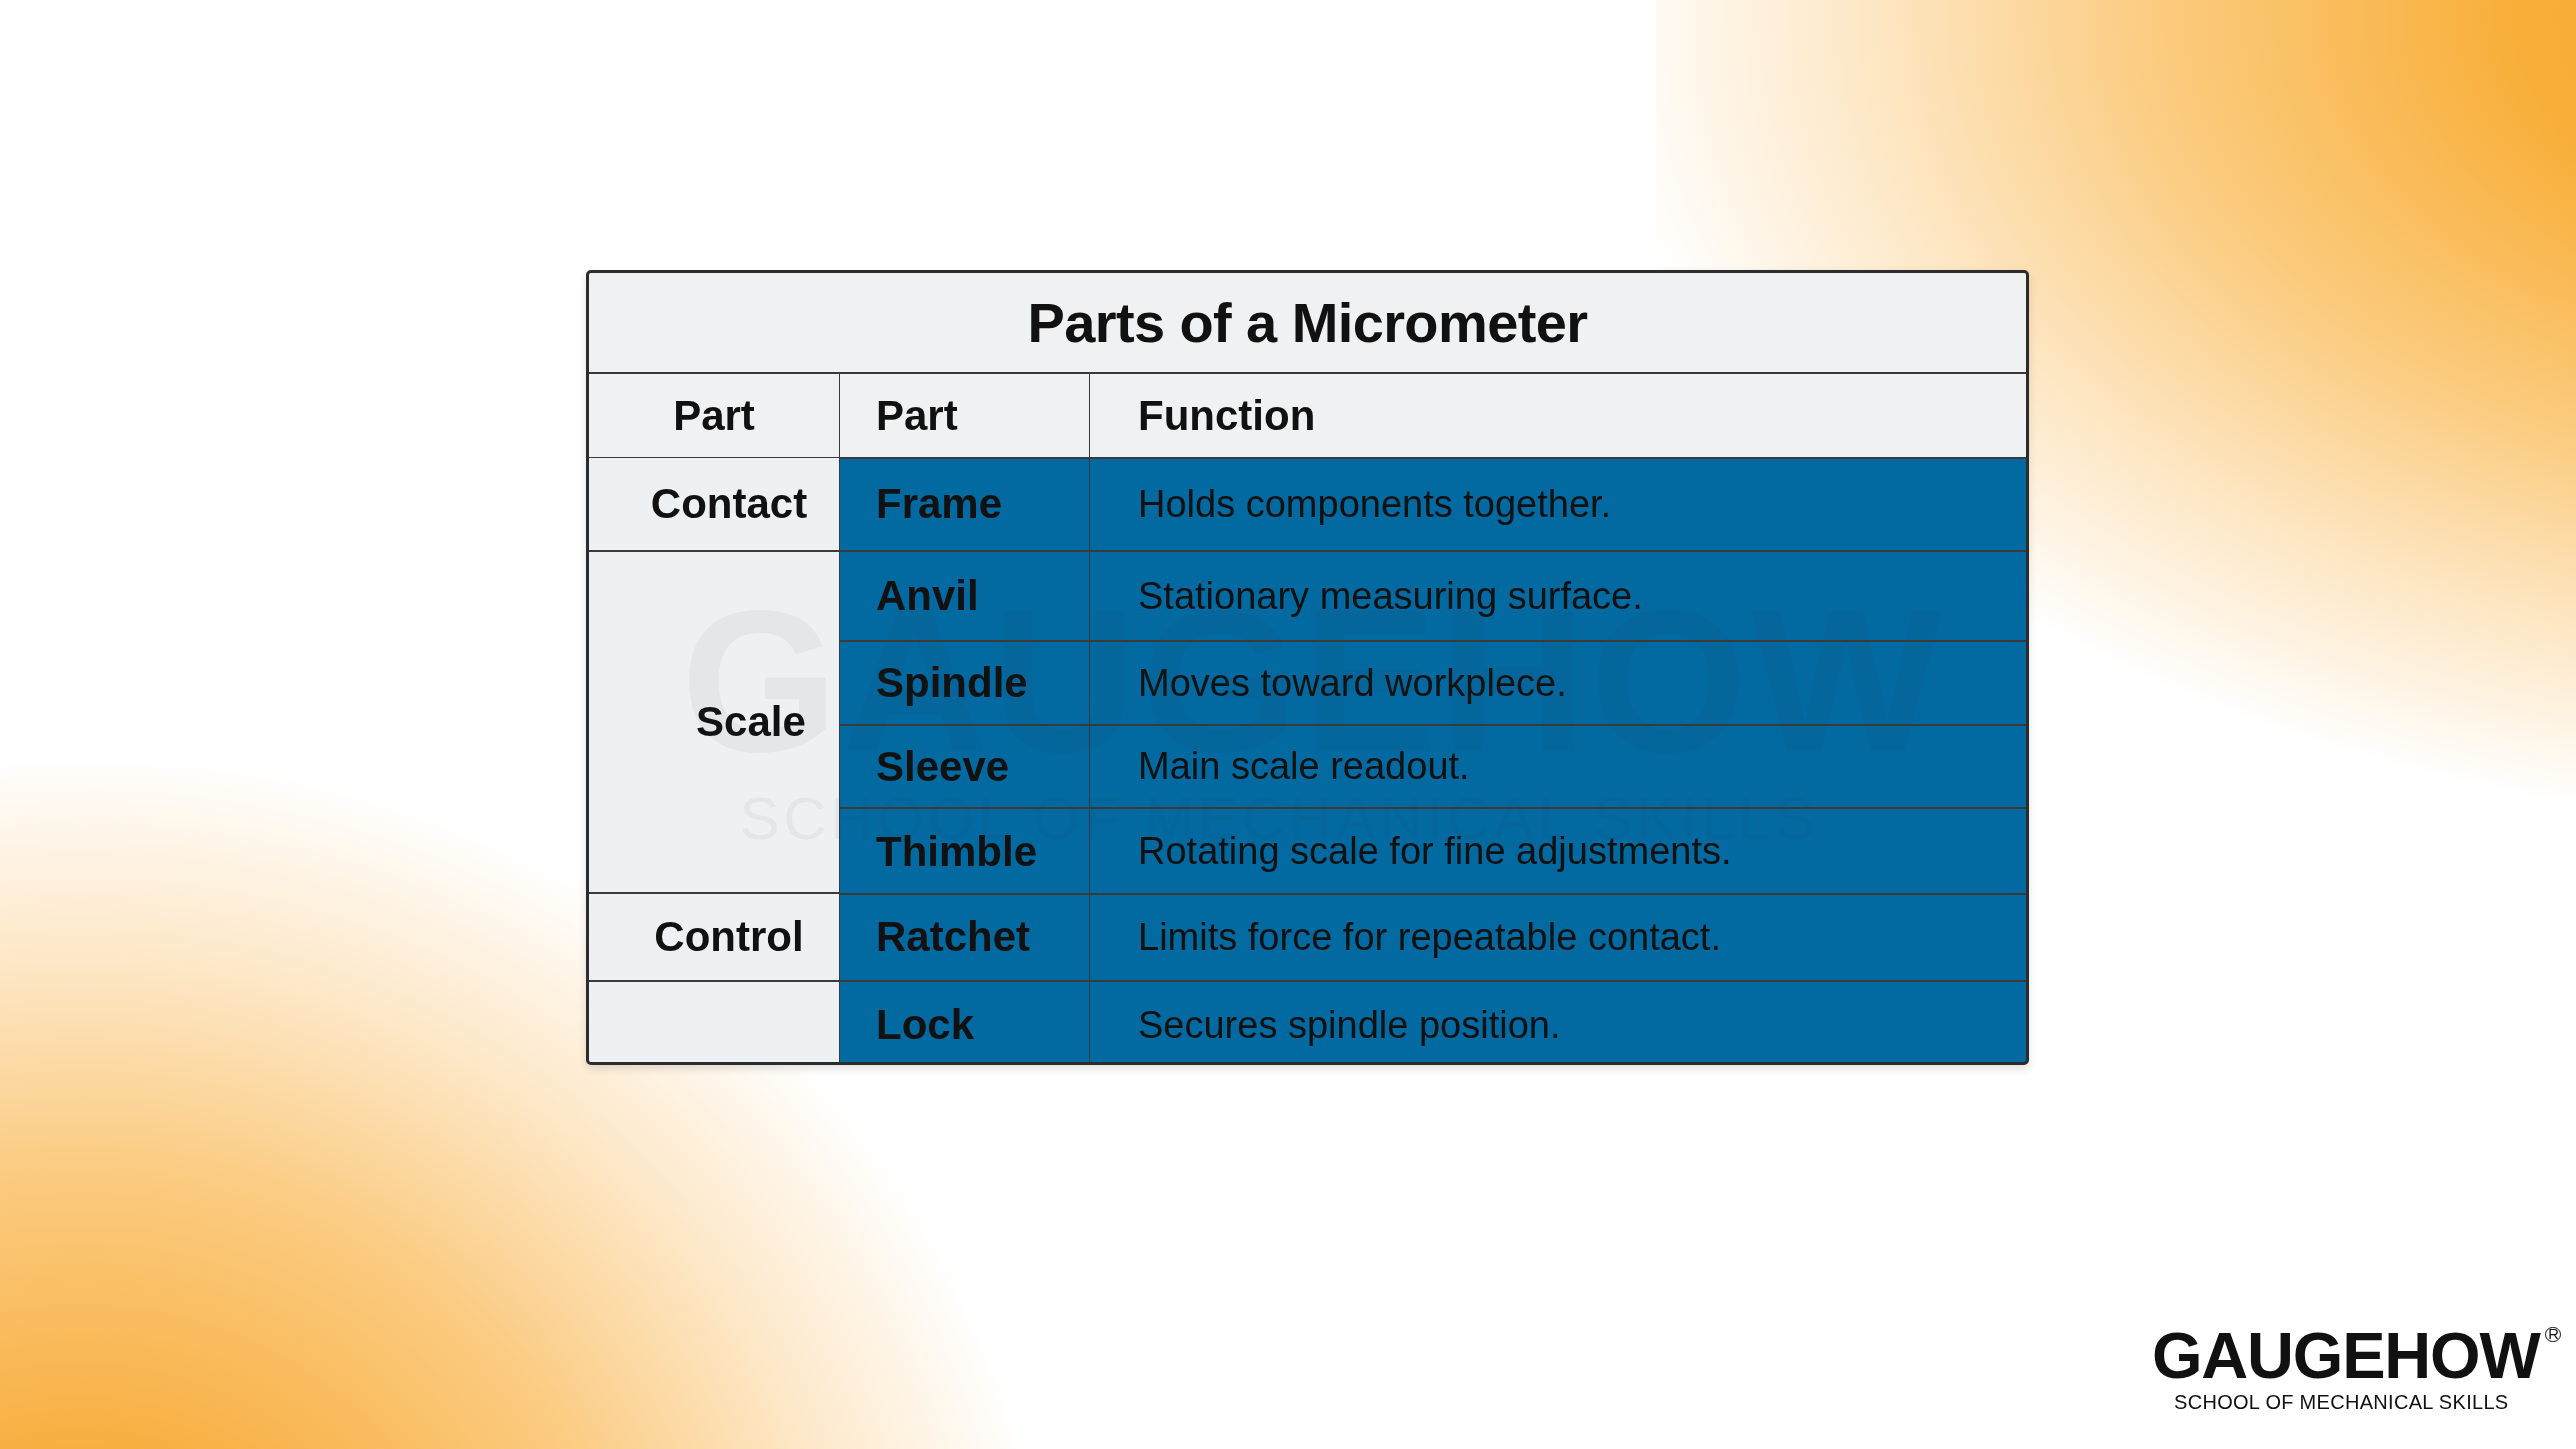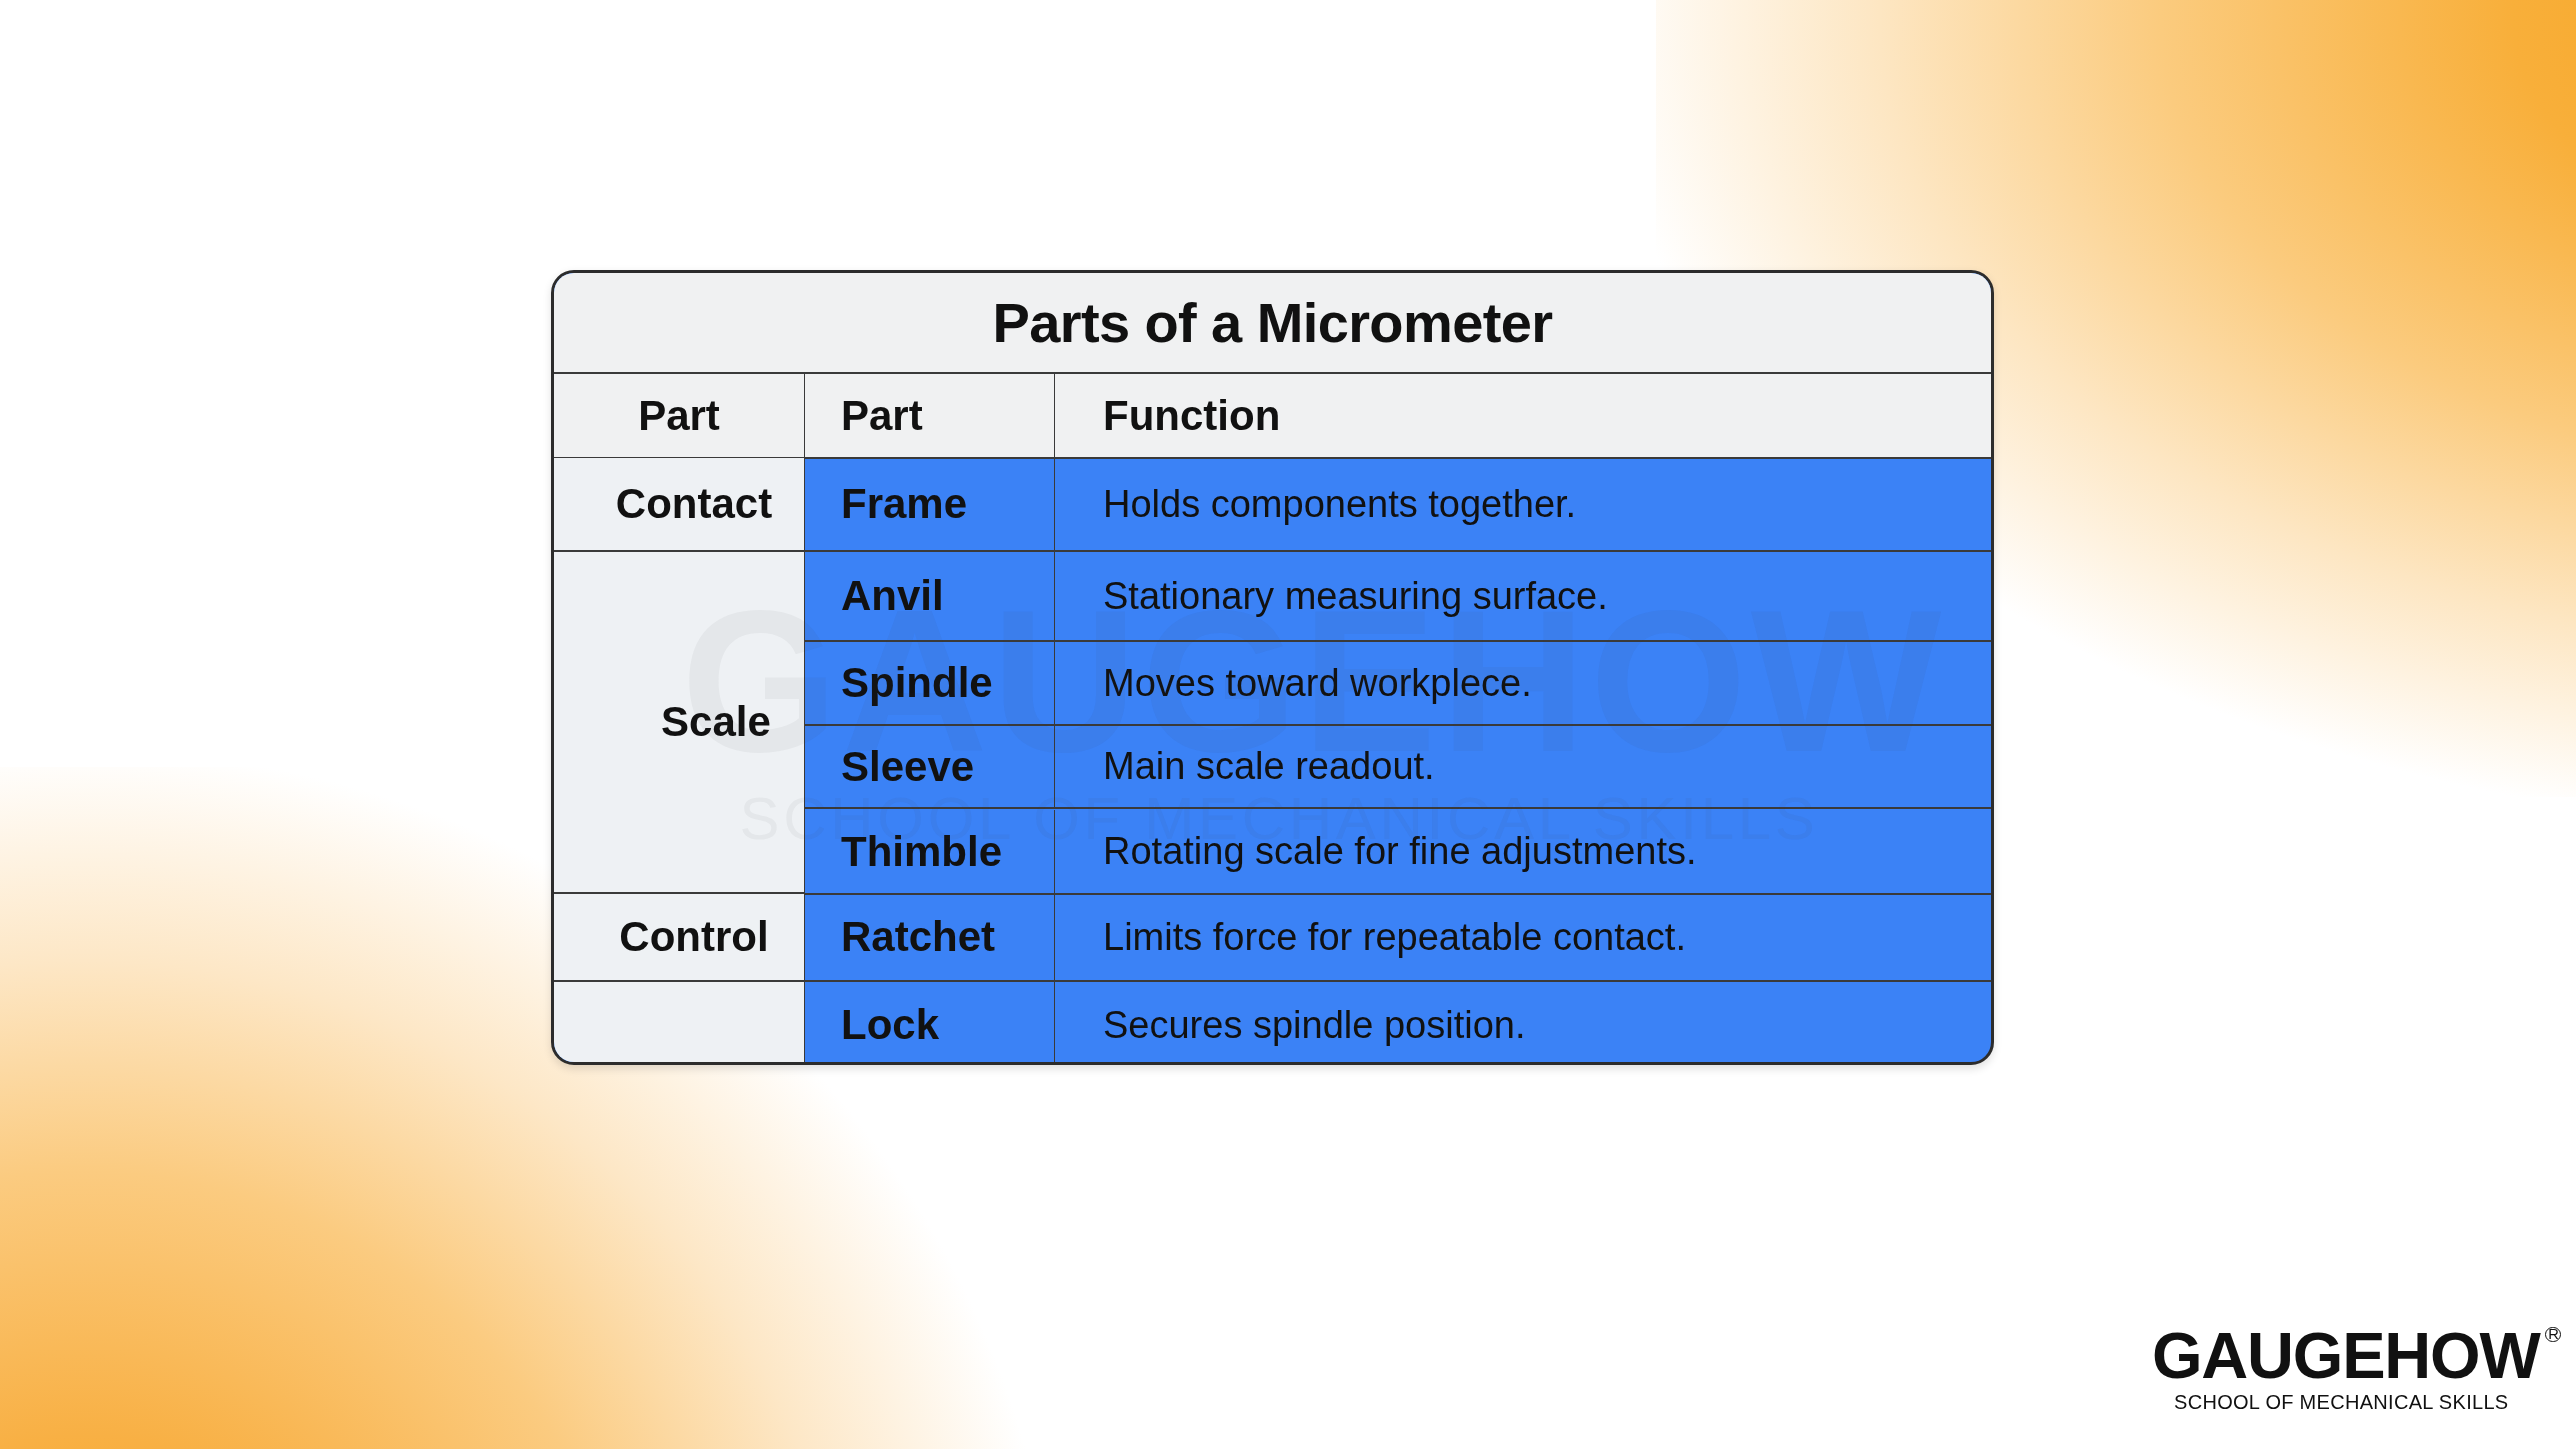--- a/index.html
+++ b/index.html
@@ -11,23 +11,23 @@
   }
   .bg-tr {
     position:absolute; left:1656px; top:-552px; width:1595px; height:1349px;
     background: radial-gradient(ellipse at 78% 42%, #F6A01A 0%, #F8AF3A 22%, #FBCB7E 42%, #FDE6C2 58%, rgba(255,255,255,0) 74%);
   }
   .bg-bl {
     position:absolute; left:-613px; top:767px; width:1656px; height:1165px;
     background: radial-gradient(ellipse at 42% 80%, #F6A01A 0%, #F8B044 20%, #FBCB80 40%, #FDE7C6 56%, rgba(255,255,255,0) 72%);
   }
   .table {
-    position:absolute; left:551px; top:270px; width:1443px; height:795px;
-    border:3.1px solid #2c2c2c; border-radius:23px; box-sizing:border-box;
-    overflow:hidden; background:#3b82f6;
+    position:absolute; left:586px; top:270px; width:1443px; height:795px;
+    border:3.1px solid #2c2c2c; border-radius:5px; box-sizing:border-box;
+    overflow:hidden; background:#0369a1;
     box-shadow:0 3.7px 8.6px rgba(0,0,0,0.12);
   }
   .row { position:absolute; left:0; right:0; box-sizing:border-box; border-bottom:2.5px solid #3a3a3a; }
   .cell { position:absolute; top:0; bottom:0; box-sizing:border-box; display:flex; align-items:center; }
   .c1 { left:0; width:251px; border-right:1.8px solid #3a3a3a; background:#EEF1F4; justify-content:center; }
   .c2 { left:251px; width:250px; border-right:1.8px solid #3a3a3a; padding-left:36px; }
   .c3 { left:500px; right:0; padding-left:49px; }
   .title-row { top:0; height:101px; background:#F0F1F2; display:flex; align-items:center; justify-content:center; }
   .title { font-size:56px; font-weight:bold; letter-spacing:-0.6px; }
   .hdr { background:#F0F1F2; }

